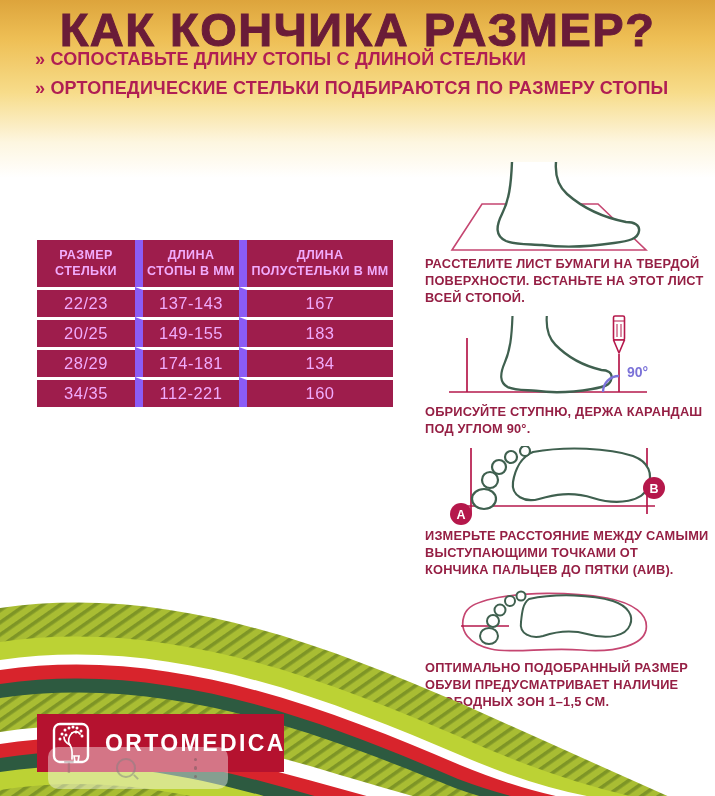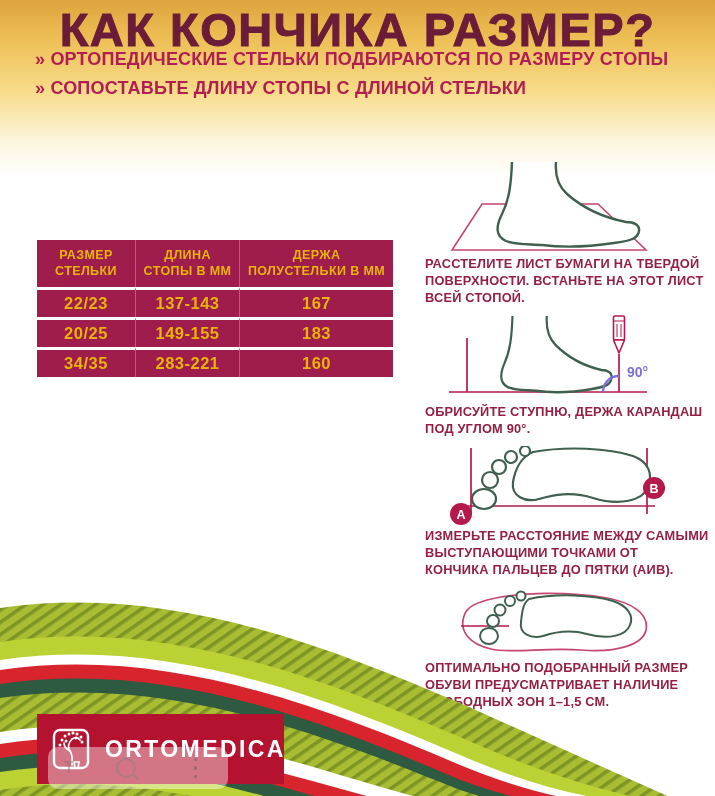--- a/index.html
+++ b/index.html
@@ -9,33 +9,33 @@
   .hero{position:absolute;left:0;top:0;width:715px;height:178px;
         background:linear-gradient(180deg,#dda43c 0%,#eebf55 22%,#f7dc8a 52%,#fdf6e0 80%,#ffffff 100%);}
   .page-title{position:absolute;left:0;top:0;width:715px;text-align:center;
         font-size:47px;font-weight:700;letter-spacing:1.5px;color:#6a1c38;
         -webkit-text-stroke:1px #6a1c38;padding-top:2px;}
   .bullets{position:absolute;left:35px;top:45px;width:644px;
         color:#b01e53;font-size:18px;font-weight:700;line-height:29px;letter-spacing:.2px;}
   .bullets .xbold{-webkit-text-stroke:.6px currentColor;}
   
   .size-table{position:absolute;left:37px;top:240px;width:356px;border-collapse:separate;
-        border-spacing:0;background:#9e1d4c;color:#eab308;text-align:center;}
+        border-spacing:0;background:#9e1d4c;color:#f0abfc;text-align:center;}
   .size-table th{font-size:12.5px;font-weight:700;line-height:1.3;letter-spacing:.4px;
         padding:7px 2px;vertical-align:middle;}
-  .size-table td{font-size:16.5px;font-weight:700;letter-spacing:.5px;padding:0 2px;
+  .size-table td{font-size:16.5px;font-weight:400;letter-spacing:.5px;padding:0 2px;
         height:27px;border-top:3px solid #fff;}
-  .size-table th+th,.size-table td+td{border-left:1px solid #8b5cf6;}
+  .size-table th+th,.size-table td+td{border-left:8px solid #8b5cf6;}
   .size-table col.c1{width:98px}.size-table col.c2{width:104px}.size-table col.c3{width:154px}
   
   .step-text{position:absolute;width:292px;color:#951f44;font-size:12.8px;font-weight:700;
         line-height:1.32;letter-spacing:.2px;white-space:pre-line;}
   .illo{position:absolute;}
   
-  .logo{position:absolute;left:37px;top:714px;width:247px;height:70px;background:#b5122f;
+  .logo{position:absolute;left:37px;top:714px;width:247px;height:58px;background:#b5122f;
         display:flex;align-items:center;}
   .logo .brand{color:#fff;font-size:23px;font-weight:700;letter-spacing:2.4px;margin-left:14px;}
   .logo .mark{margin-left:14px;flex:0 0 auto;}
   
   .artifact{position:absolute;left:48px;top:747px;width:180px;height:42px;border-radius:10px;
         background:rgba(255,255,255,.42);display:flex;align-items:center;}
   .artifact .t-glyph{color:rgba(140,110,115,.45);font-size:16px;font-weight:700;margin-left:16px;}
   .artifact .lens{width:16px;height:16px;border:2px solid rgba(130,130,130,.5);border-radius:50%;
         margin-left:42px;position:relative;}
   .artifact .lens::after{content:"";position:absolute;width:2px;height:6px;background:rgba(130,130,130,.5);
@@ -46,51 +46,56 @@
 </head>
 <body>
 
 <div id="stage">
 
   <div class="hero"></div>
 
   <div class="page-title">КАК КОНЧИКА РАЗМЕР?</div>
 
   <div class="bullets">
+    <div><span>» СОПОСТАВЬТЕ ДЛИНУ СТОПЫ С ДЛИНОЙ СТЕЛЬКИ</span><span class="xbold"></span></div>
     <div><span>» ОРТОПЕДИЧЕСКИЕ СТЕЛЬКИ ПОДБИРАЮТСЯ ПО РАЗМЕРУ СТОПЫ</span><span class="xbold"></span></div>
-    <div><span>» СОПОСТАВЬТЕ ДЛИНУ СТОПЫ С ДЛИНОЙ СТЕЛЬКИ</span><span class="xbold"></span></div>
   </div>
 
   <table class="size-table">
     <colgroup>
         <col class="c1">
         <col class="c2">
         <col class="c3">
       </colgroup>
     <thead>
       <tr>
         <th>РАЗМЕР СТЕЛЬКИ</th>
         <th>ДЛИНА СТОПЫ В ММ</th>
-        <th>ДЕРЖА ПОЛУСТЕЛЬКИ В ММ</th>
+        <th>ДЛИНА ПОЛУСТЕЛЬКИ В ММ</th>
       </tr>
     </thead>
     <tbody>
       <tr>
         <td>22/23</td>
           <td>137-143</td>
           <td>167</td>
         </tr>
       <tr>
         <td>20/25</td>
           <td>149-155</td>
           <td>183</td>
         </tr>
       <tr>
+        <td>28/29</td>
+          <td>174-181</td>
+          <td>134</td>
+        </tr>
+      <tr>
         <td>34/35</td>
-          <td>283-221</td>
+          <td>112-221</td>
           <td>160</td>
         </tr>
     </tbody>
   </table>
 
   <svg class="illo" style="left:446px;top:162px" width="208" height="94" viewBox="0 0 208 94">
     <path d="M36,42 L152,42 L200,88 L6,88 Z" fill="none" stroke="#c54671" stroke-width="1.6"></path>
     <path d="M66,0 C65,24 63,38 56,52 C50,64 49,74 60,79 C70,83 84,82 96,83
              C120,86 148,84 168,81 C183,79 192,77 193,69 C194,63 188,60 180,60
              C160,56 138,47 121,32 C112,24 109,12 110,0" fill="#fff" stroke="#3f604f" stroke-width="2.4" stroke-linejoin="round"></path>

